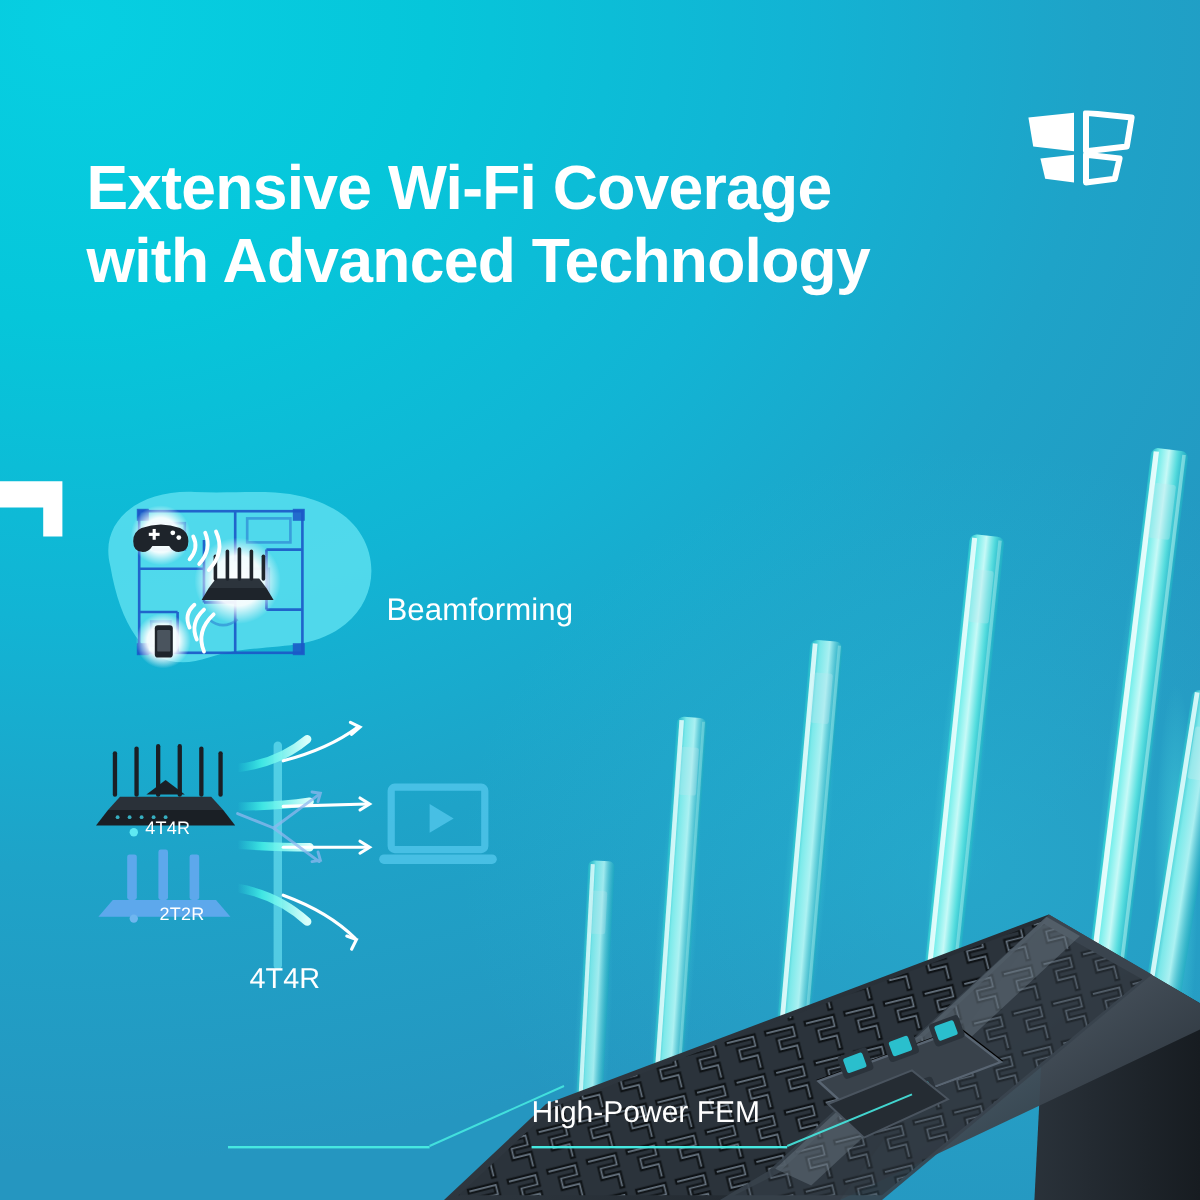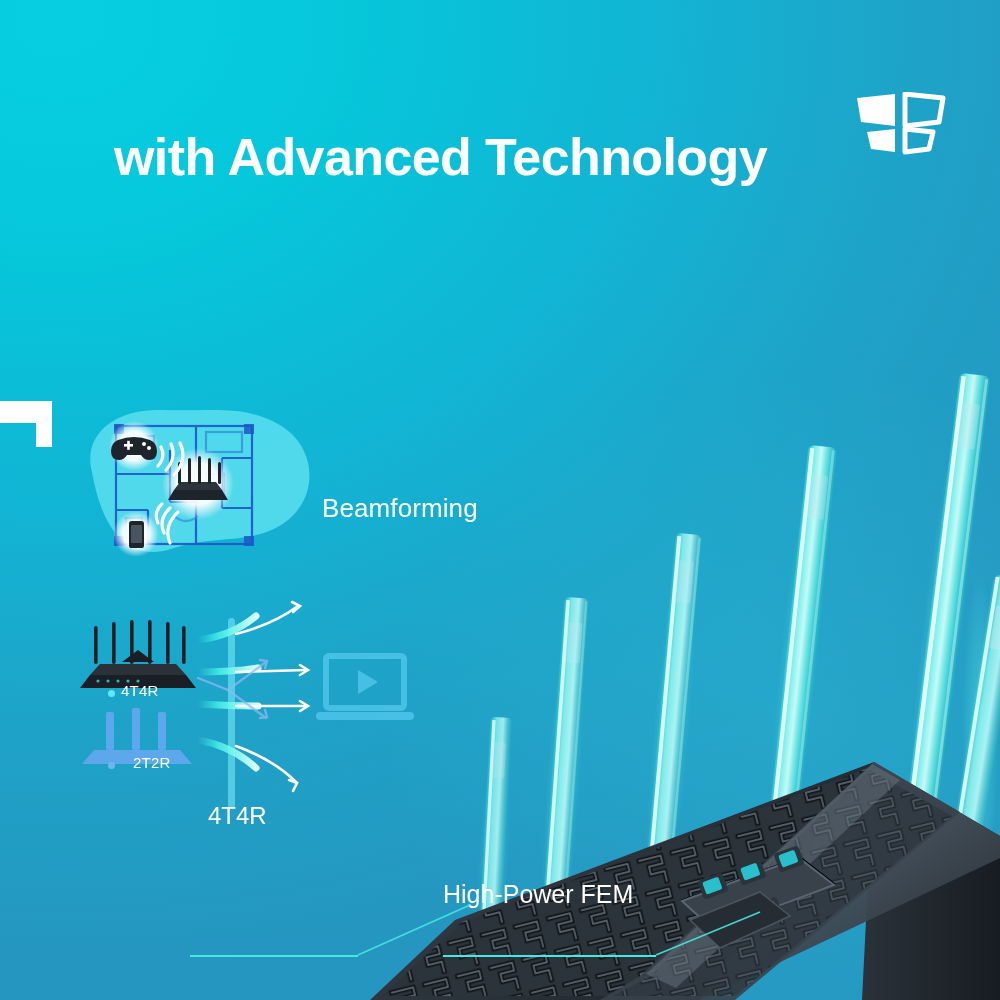--- a/index.html
+++ b/index.html
@@ -19,21 +19,21 @@
   .bg-glow{position:absolute;inset:0;
     background:radial-gradient(60% 50% at 80% 72%, rgba(40,205,225,.30) 0%, rgba(40,205,225,0) 70%);
   }
 
   
   .headline{
     position:absolute;left:72px;top:92px;width:790px;
     color:#fff;font-size:52px;line-height:1.18;font-weight:bold;
     letter-spacing:-0.6px;
   }
-  .headline .l2{display:block;margin-left:42px;}
+  .headline .l2{display:block;}
   .subcopy{
     position:absolute;left:73px;top:232px;width:838px;
     color:#fff;font-size:27.5px;line-height:1.45;font-weight:300;
     letter-spacing:-0.1px;
   }
 
   
   .logo{position:absolute;left:855px;top:92px;width:92px;height:66px;}
 
   
@@ -58,21 +58,21 @@
   .mini-dot{position:absolute;width:7px;height:7px;border-radius:50%;}
 
   
   .product{position:absolute;left:0;top:0;width:1000px;height:1000px;}
 
   
   .callout{
     position:absolute;color:#fff;font-size:25px;font-weight:300;white-space:nowrap;
   }
   .callout-antennas{left:190px;top:921px;}
-  .callout-fem{left:443px;top:880px;}
+  .callout-fem{left:443px;top:913px;}
   .callout-line{position:absolute;height:2px;background:#46e8e0;}
   .ln-ant{left:190px;top:955px;width:168px;}
   .ln-fem{left:443px;top:955px;width:213px;}
 </style>
 </head>
 <body>
 
 <div id="stage">
 
   <div class="bg"></div>
@@ -230,20 +230,21 @@
           <rect x="780" y="852" width="17" height="13" rx="2" fill="#2ad8e8" opacity=".85" transform="rotate(-20 789 859)"></rect>
           <rect x="756" y="900" width="24" height="19" rx="3" fill="#2b333b" transform="rotate(-20 768 909)"></rect>
           <rect x="760" y="903" width="16" height="12" rx="2" fill="#2ad8e8" opacity=".8" transform="rotate(-20 768 909)"></rect>
           <path d="M690 920 L760 892 L790 916 L720 948 Z" fill="#252c33" stroke="#4a545f" stroke-width="1.6"></path>
         </g>
       </g>
     </g>
   </svg>
 
   <h1 class="headline">
+    <span>Extensive Wi-Fi Coverage</span>
     <span class="l2">with Advanced Technology</span>
   </h1>
 
 
   <svg class="logo" viewBox="0 0 92 66">
     <path d="M2 6 L40 2 L40 34 L6 30 Z" fill="#ffffff"></path>
     <path d="M50 2 L88 6 L84 30 L50 34 Z" fill="none" stroke="#ffffff" stroke-width="5" stroke-linejoin="round"></path>
     <path d="M12 40 L40 37 L40 60 L16 57 Z" fill="#ffffff"></path>
     <path d="M50 37 L78 40 L74 57 L50 60 Z" fill="none" stroke="#ffffff" stroke-width="5" stroke-linejoin="round"></path>
   </svg>

